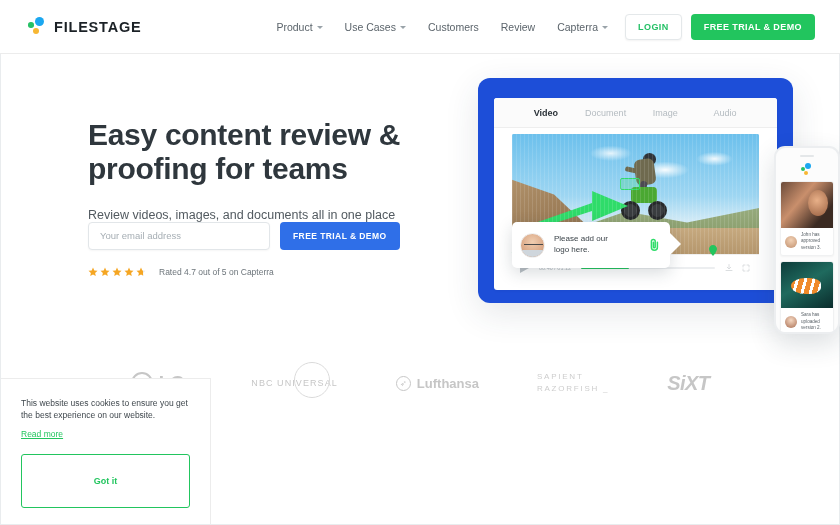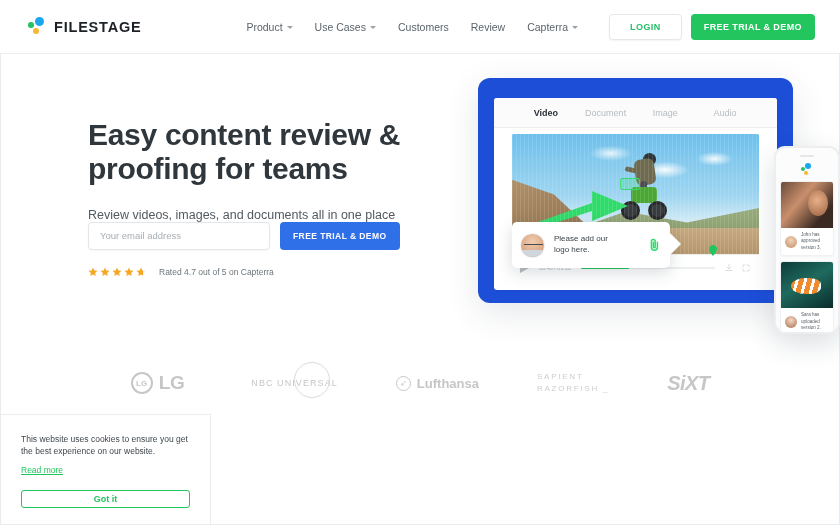--- a/index.html
+++ b/index.html
@@ -58,27 +58,27 @@
   }
   .caret{
     width:0;height:0;
     border-left:3px solid transparent;
     border-right:3px solid transparent;
     border-top:3.5px solid #9aa3a9;
     display:inline-block;
     position:relative; top:1px;
   }
   .btn-login{
-    margin-left:20px;
+    margin-left:6px;
     font-size:9px; font-weight:bold; letter-spacing:.05em;
     color:#23c065;
     background:#fff;
     border:1px solid #e4e8ea;
     border-radius:4px;
-    padding:7px 20px;
+    padding:7px 12px;
     cursor:pointer;
     box-shadow:0 1px 2px rgba(0,0,0,.05);
   }
   .btn-trial-top{
     margin-left:9px;
     font-size:9px; font-weight:bold; letter-spacing:.045em;
     color:#fff;
     background:#22c55e;
     border:none; border-radius:4px;
     padding:8px 13px;
@@ -433,21 +433,21 @@
     border-right:1px solid #ececec;
     z-index:60;
   }
   .cookie-text{ font-size:8.5px; line-height:1.5; color:#3f474d;}
   .cookie-link{
     display:inline-block; margin-top:7px;
     font-size:8.5px; color:#22c55e; text-decoration:underline; cursor:pointer;
   }
   .cookie-btn{
     display:block; width:100%; margin-top:13px;
-    padding:3px 0;
+    padding:21px 0;
     background:#fff; color:#22c55e;
     border:1px solid #22c55e; border-radius:3px;
     font-size:9px; font-weight:bold; cursor:pointer;
     font-family:"Liberation Sans", sans-serif;
   }
 </style>
 </head>
 <body>
 
 <div class="page">

